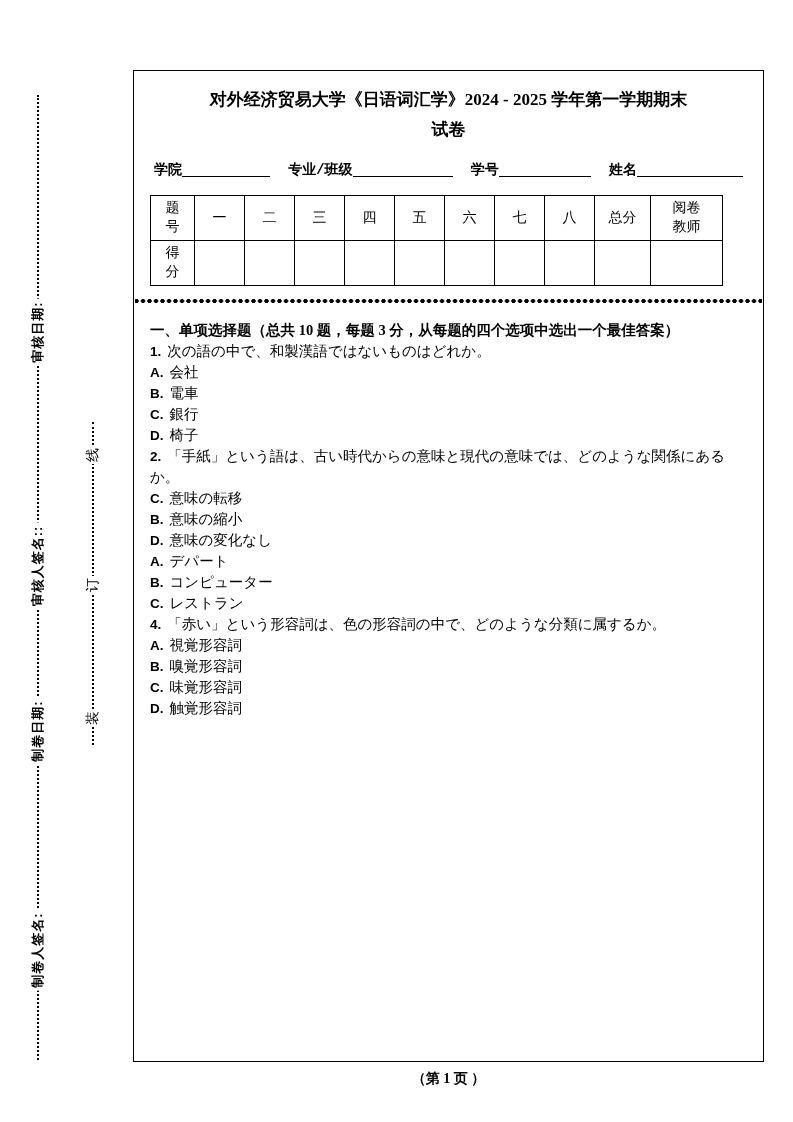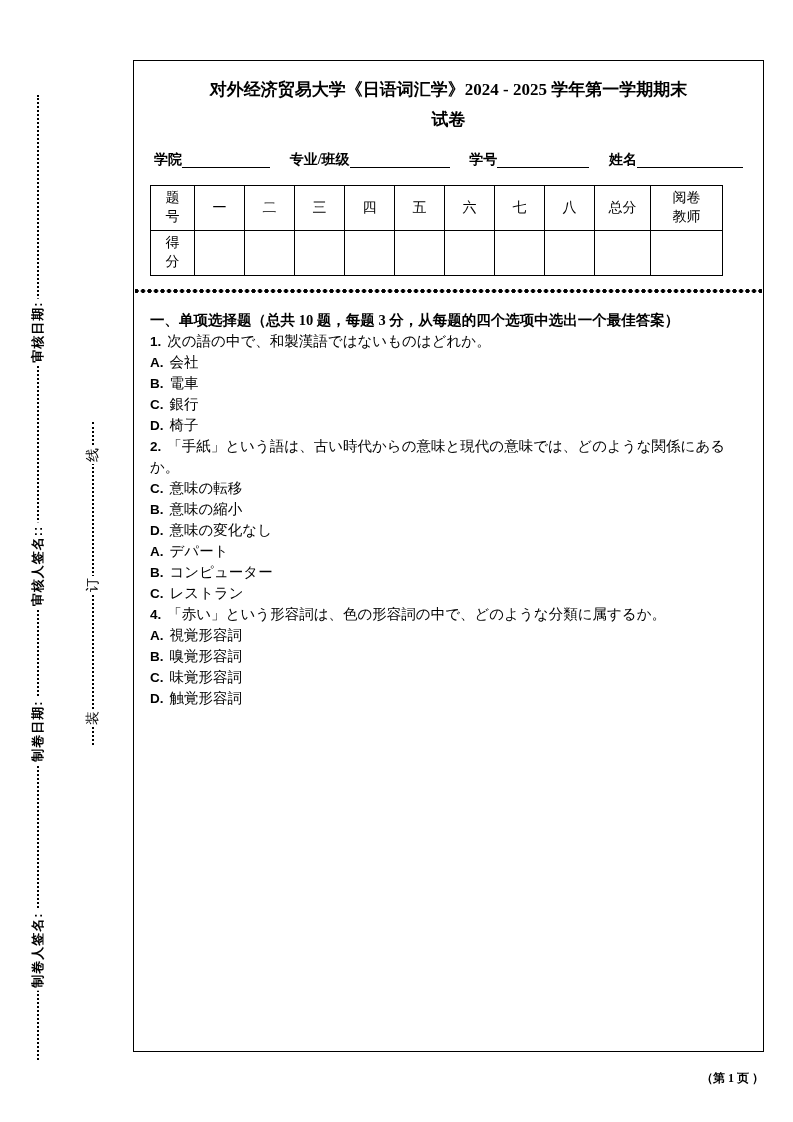--- a/index.html
+++ b/index.html
@@ -22,30 +22,30 @@
     font-family:"Liberation Sans","DejaVu Sans",sans-serif;
     font-weight:bold; font-size:13px; letter-spacing:1px;
   }
   .bindchar {
     position:absolute; white-space:nowrap;
     transform:translate(-50%,-50%) rotate(-90deg);
     background:#fff; padding:5px 2px; font-size:14px;
   }
   
   .content-box {
-    position:absolute; left:133px; top:60px; width:631px; height:992px;
+    position:absolute; left:133px; top:70px; width:631px; height:992px;
     border:1px solid #000; padding:14px 16px 0 16px;
   }
   .title { text-align:center; font-weight:bold; font-size:17px; line-height:1.75; }
   
   .fields {
     display:flex; justify-content:space-between; align-items:flex-end;
     margin:16px 4px 0 4px; font-size:14px; font-weight:bold;
   }
-  .field { display:flex; align-items:center; }
+  .field { display:flex; align-items:flex-start;font-family:Liberation Mono, monospace; }
   .blank { display:inline-block; border-bottom:1px solid #000; height:16px; }
   .blank.b1 { width:88px; } .blank.b2 { width:100px; }
   .blank.b3 { width:92px; } .blank.b4 { width:106px; }
   
   table.score {
     border-collapse:collapse; margin:16px 0 0 0; table-layout:fixed;
   }
   table.score td {
     border:1px solid #000; text-align:center; vertical-align:middle;
     height:45px; font-size:14px; padding:1px;
@@ -63,21 +63,21 @@
     background-image:radial-gradient(circle, #000 1.9px, transparent 2.1px);
     background-size:6.5px 6px; background-position:center;
   }
   
   .section-title { margin-top:16px; font-weight:bold; font-size:14.5px; line-height:21px; }
   .line { font-size:14.5px; line-height:21px; }
   .q-num, .opt-letter { font-weight:bold; margin-right:6px; font-family:"Liberation Sans","DejaVu Sans",sans-serif; font-size:13.5px; }
   
   .footer {
     position:absolute; left:133px; top:1070px; width:631px;
-    text-align:right; font-weight:bold; font-size:12px;
+    text-align:center; font-weight:bold; font-size:14px;
   }
 </style>
 </head>
 <body>
 
 <div class="vline vline1"></div>
 <span class="vlabel" style="left:38px; top:332px;">审核日期:</span>
 <span class="vlabel" style="left:38px; top:566px;">审核人签名::</span>
 <span class="vlabel" style="left:38px; top:731px;">制卷日期:</span>
 <span class="vlabel" style="left:38px; top:950px;">制卷人签名:</span>

